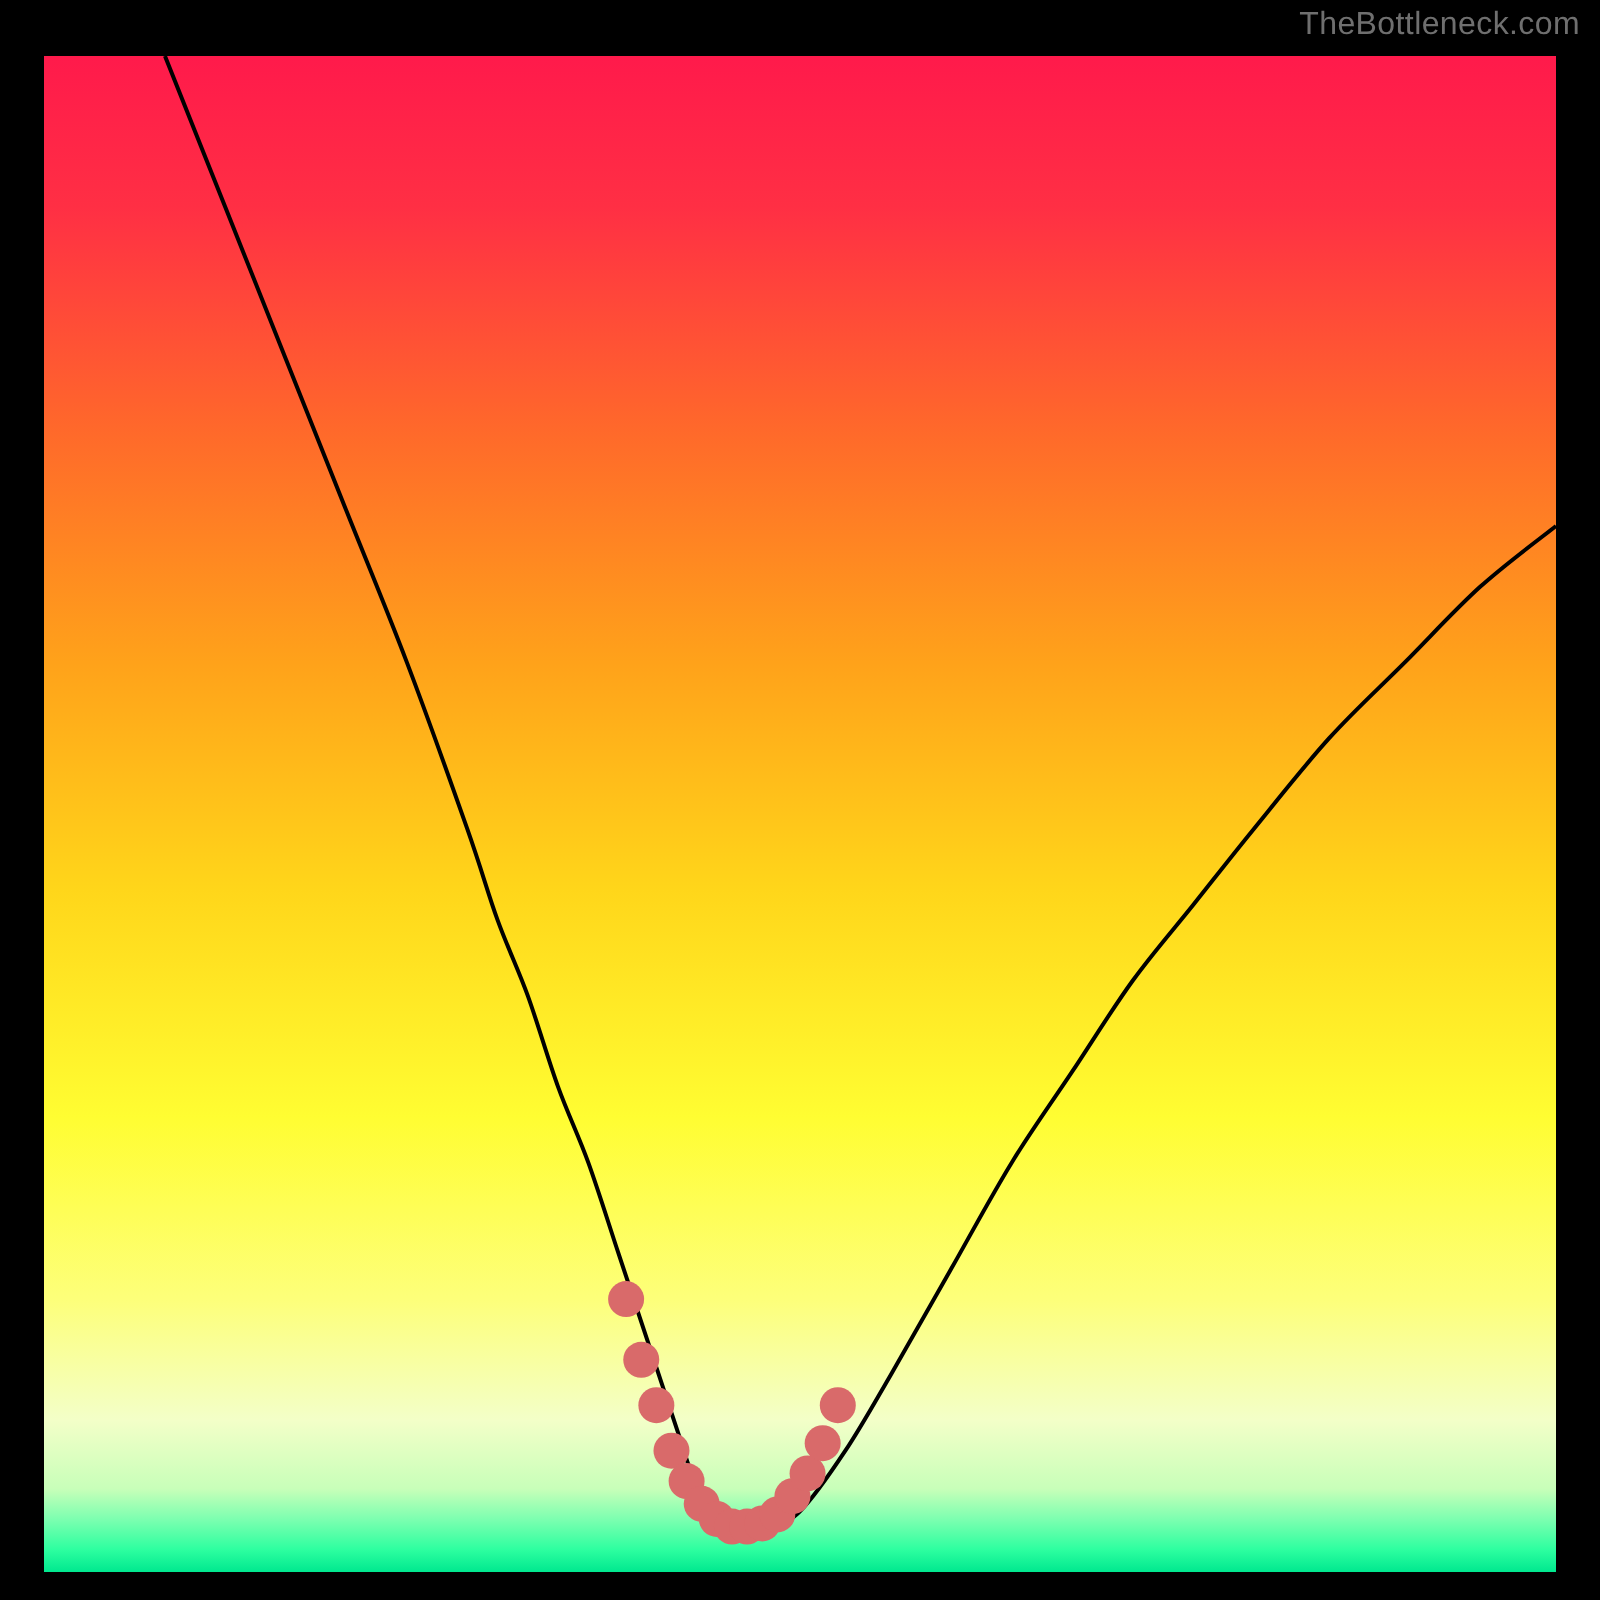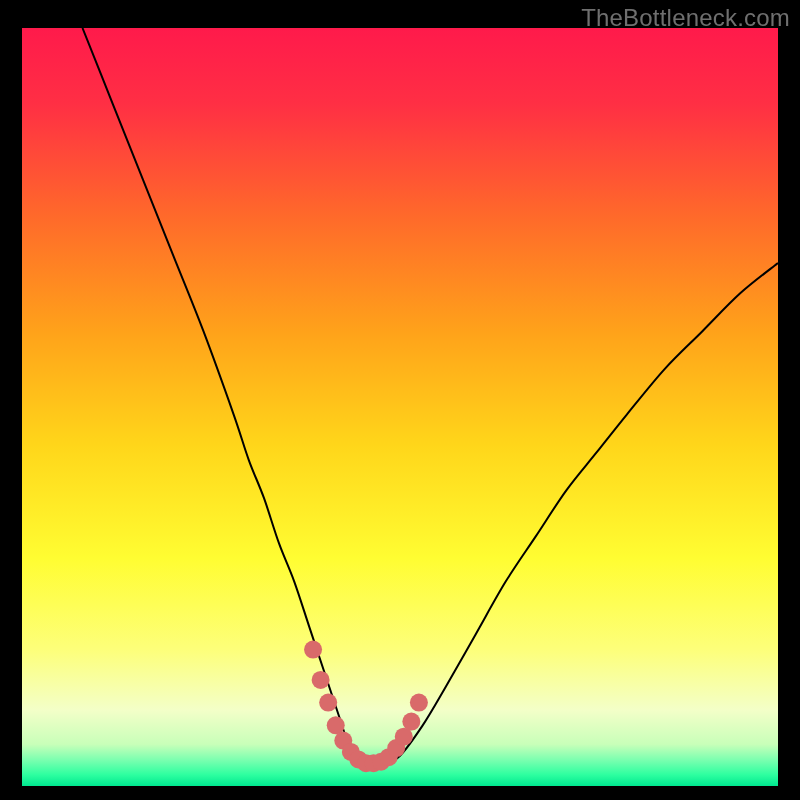--- a/index.html
+++ b/index.html
@@ -20,21 +20,21 @@
   }
   .plot {
     position: absolute;
     background: #000;
   }
   .watermark {
     position: absolute;
     top: 4px;
     right: 10px;
     color: #6f6f6f;
-    font-size: 24px;
+    font-size: 16px;
     font-weight: 500;
     letter-spacing: 0.2px;
     user-select: none;
   }
   svg { display: block; }
 </style>
 </head>
 <body>
 
 <div class="frame">

